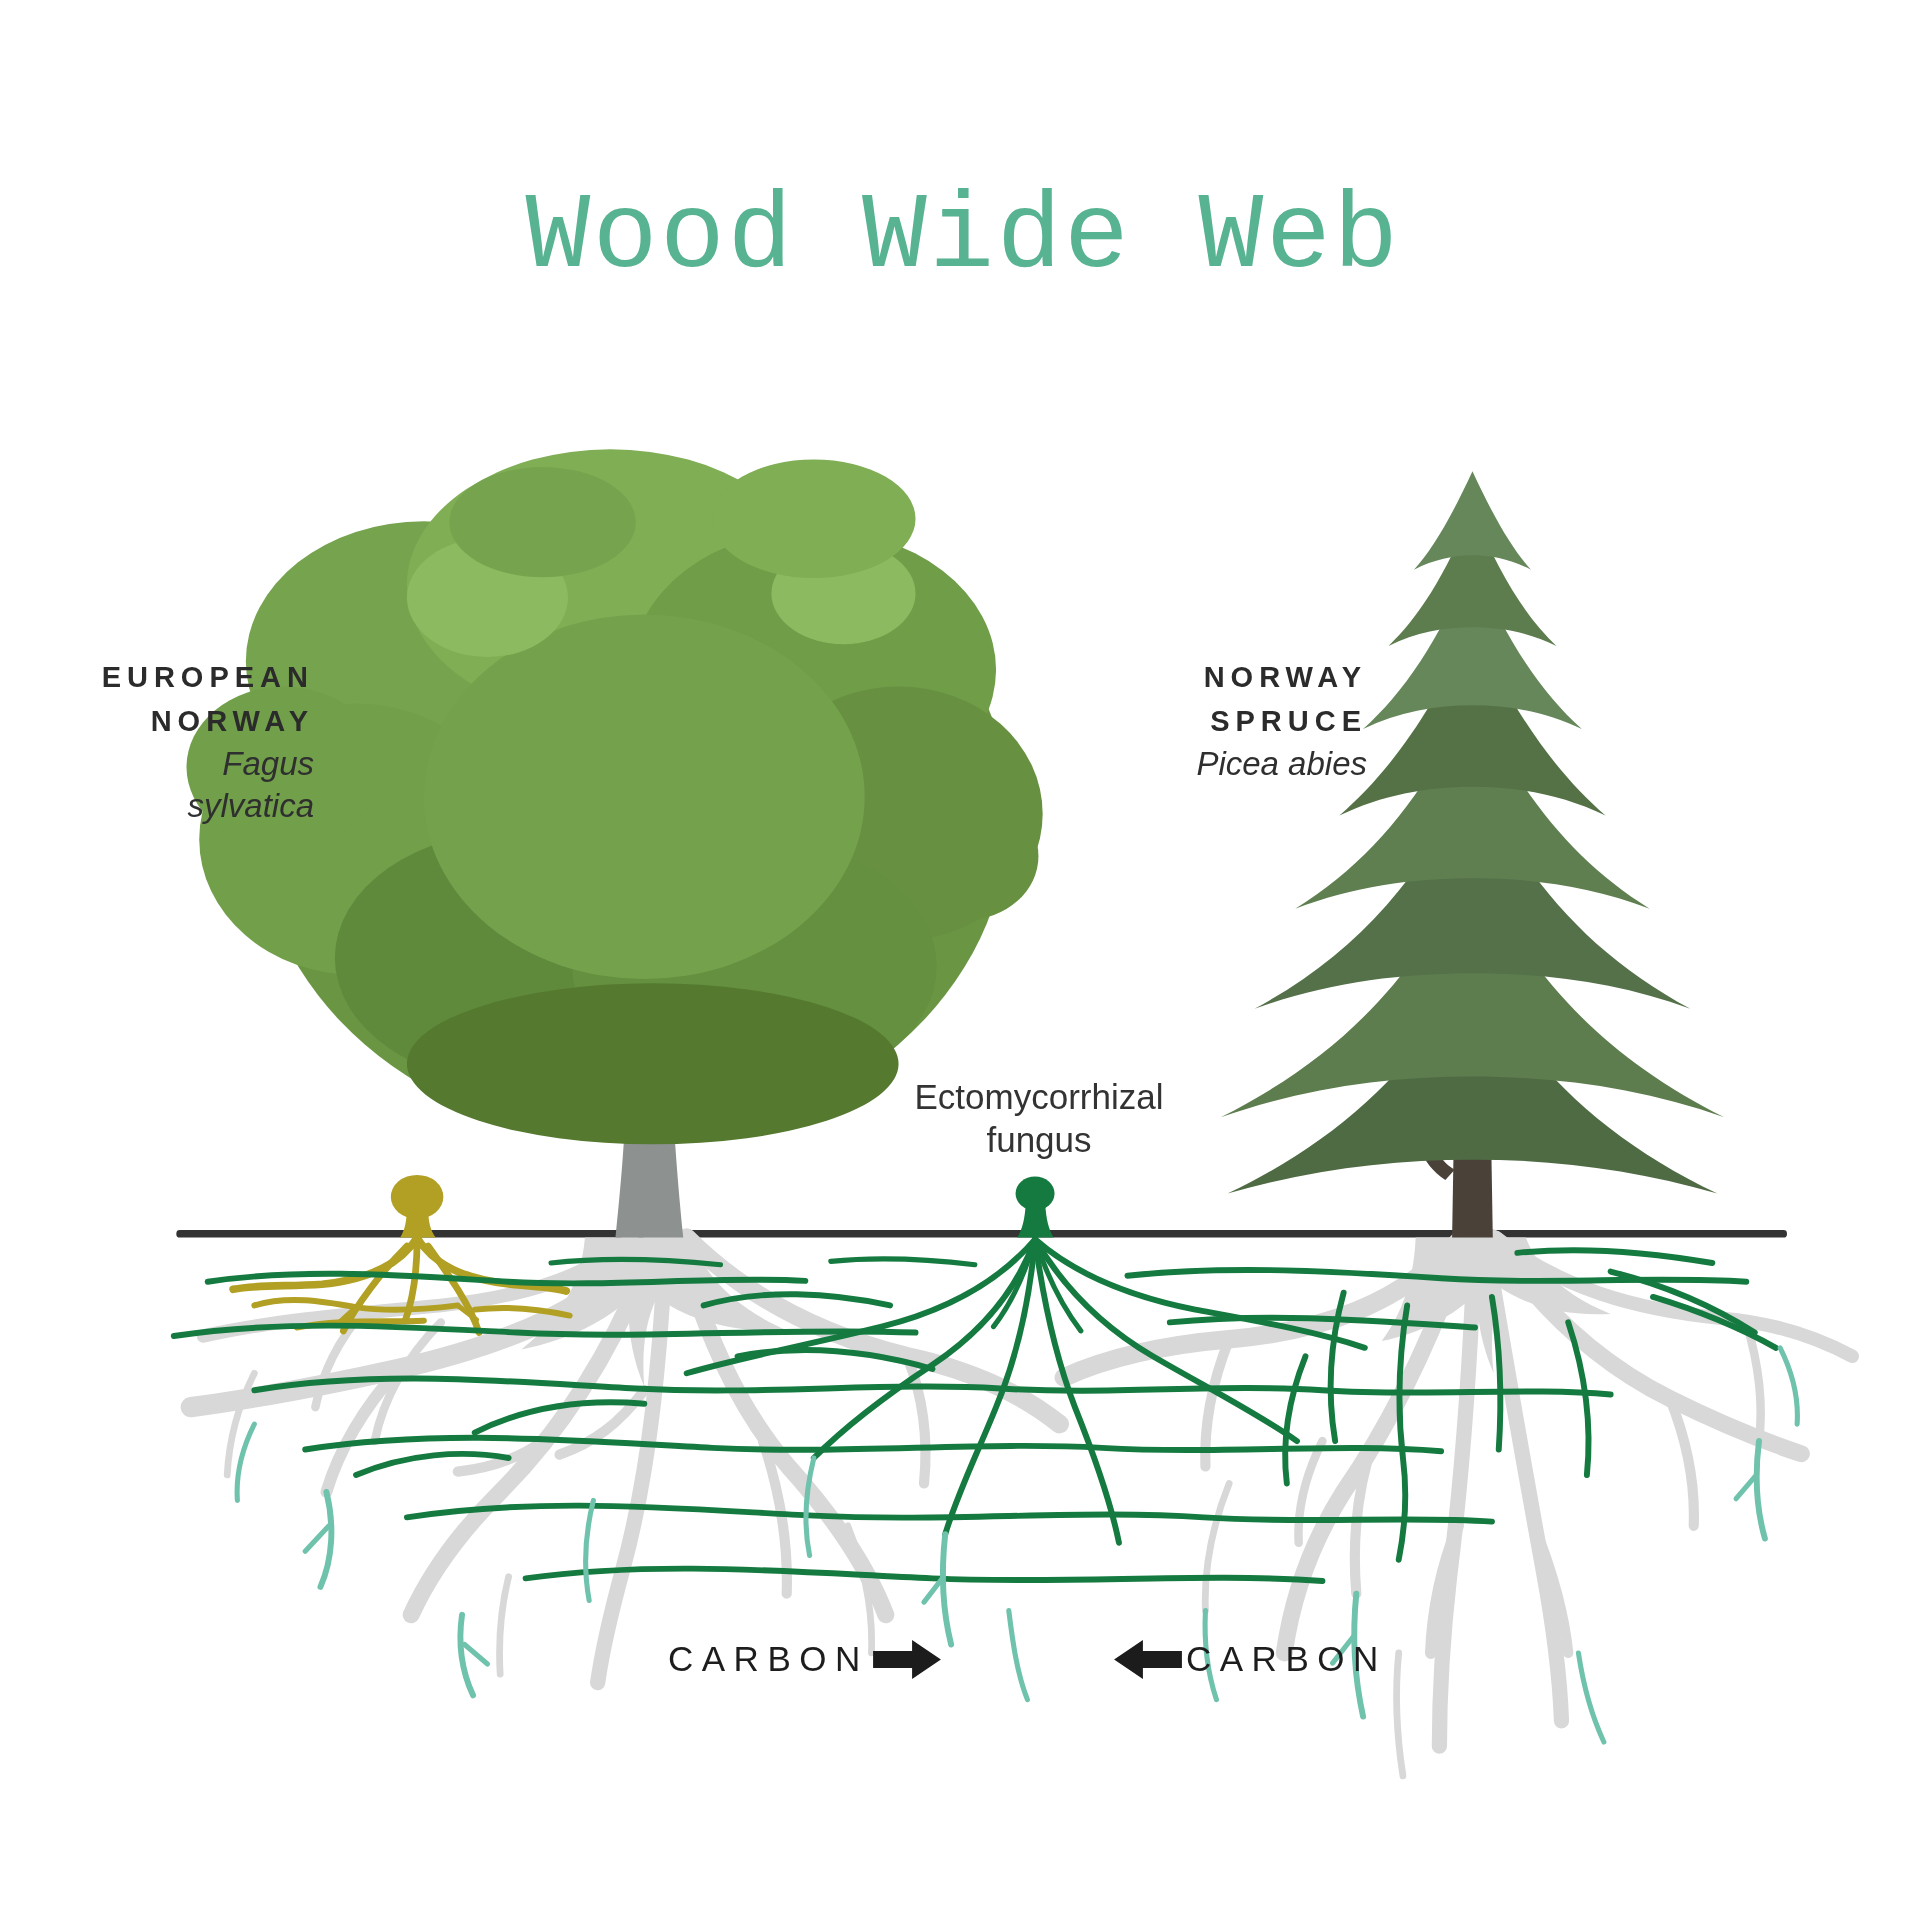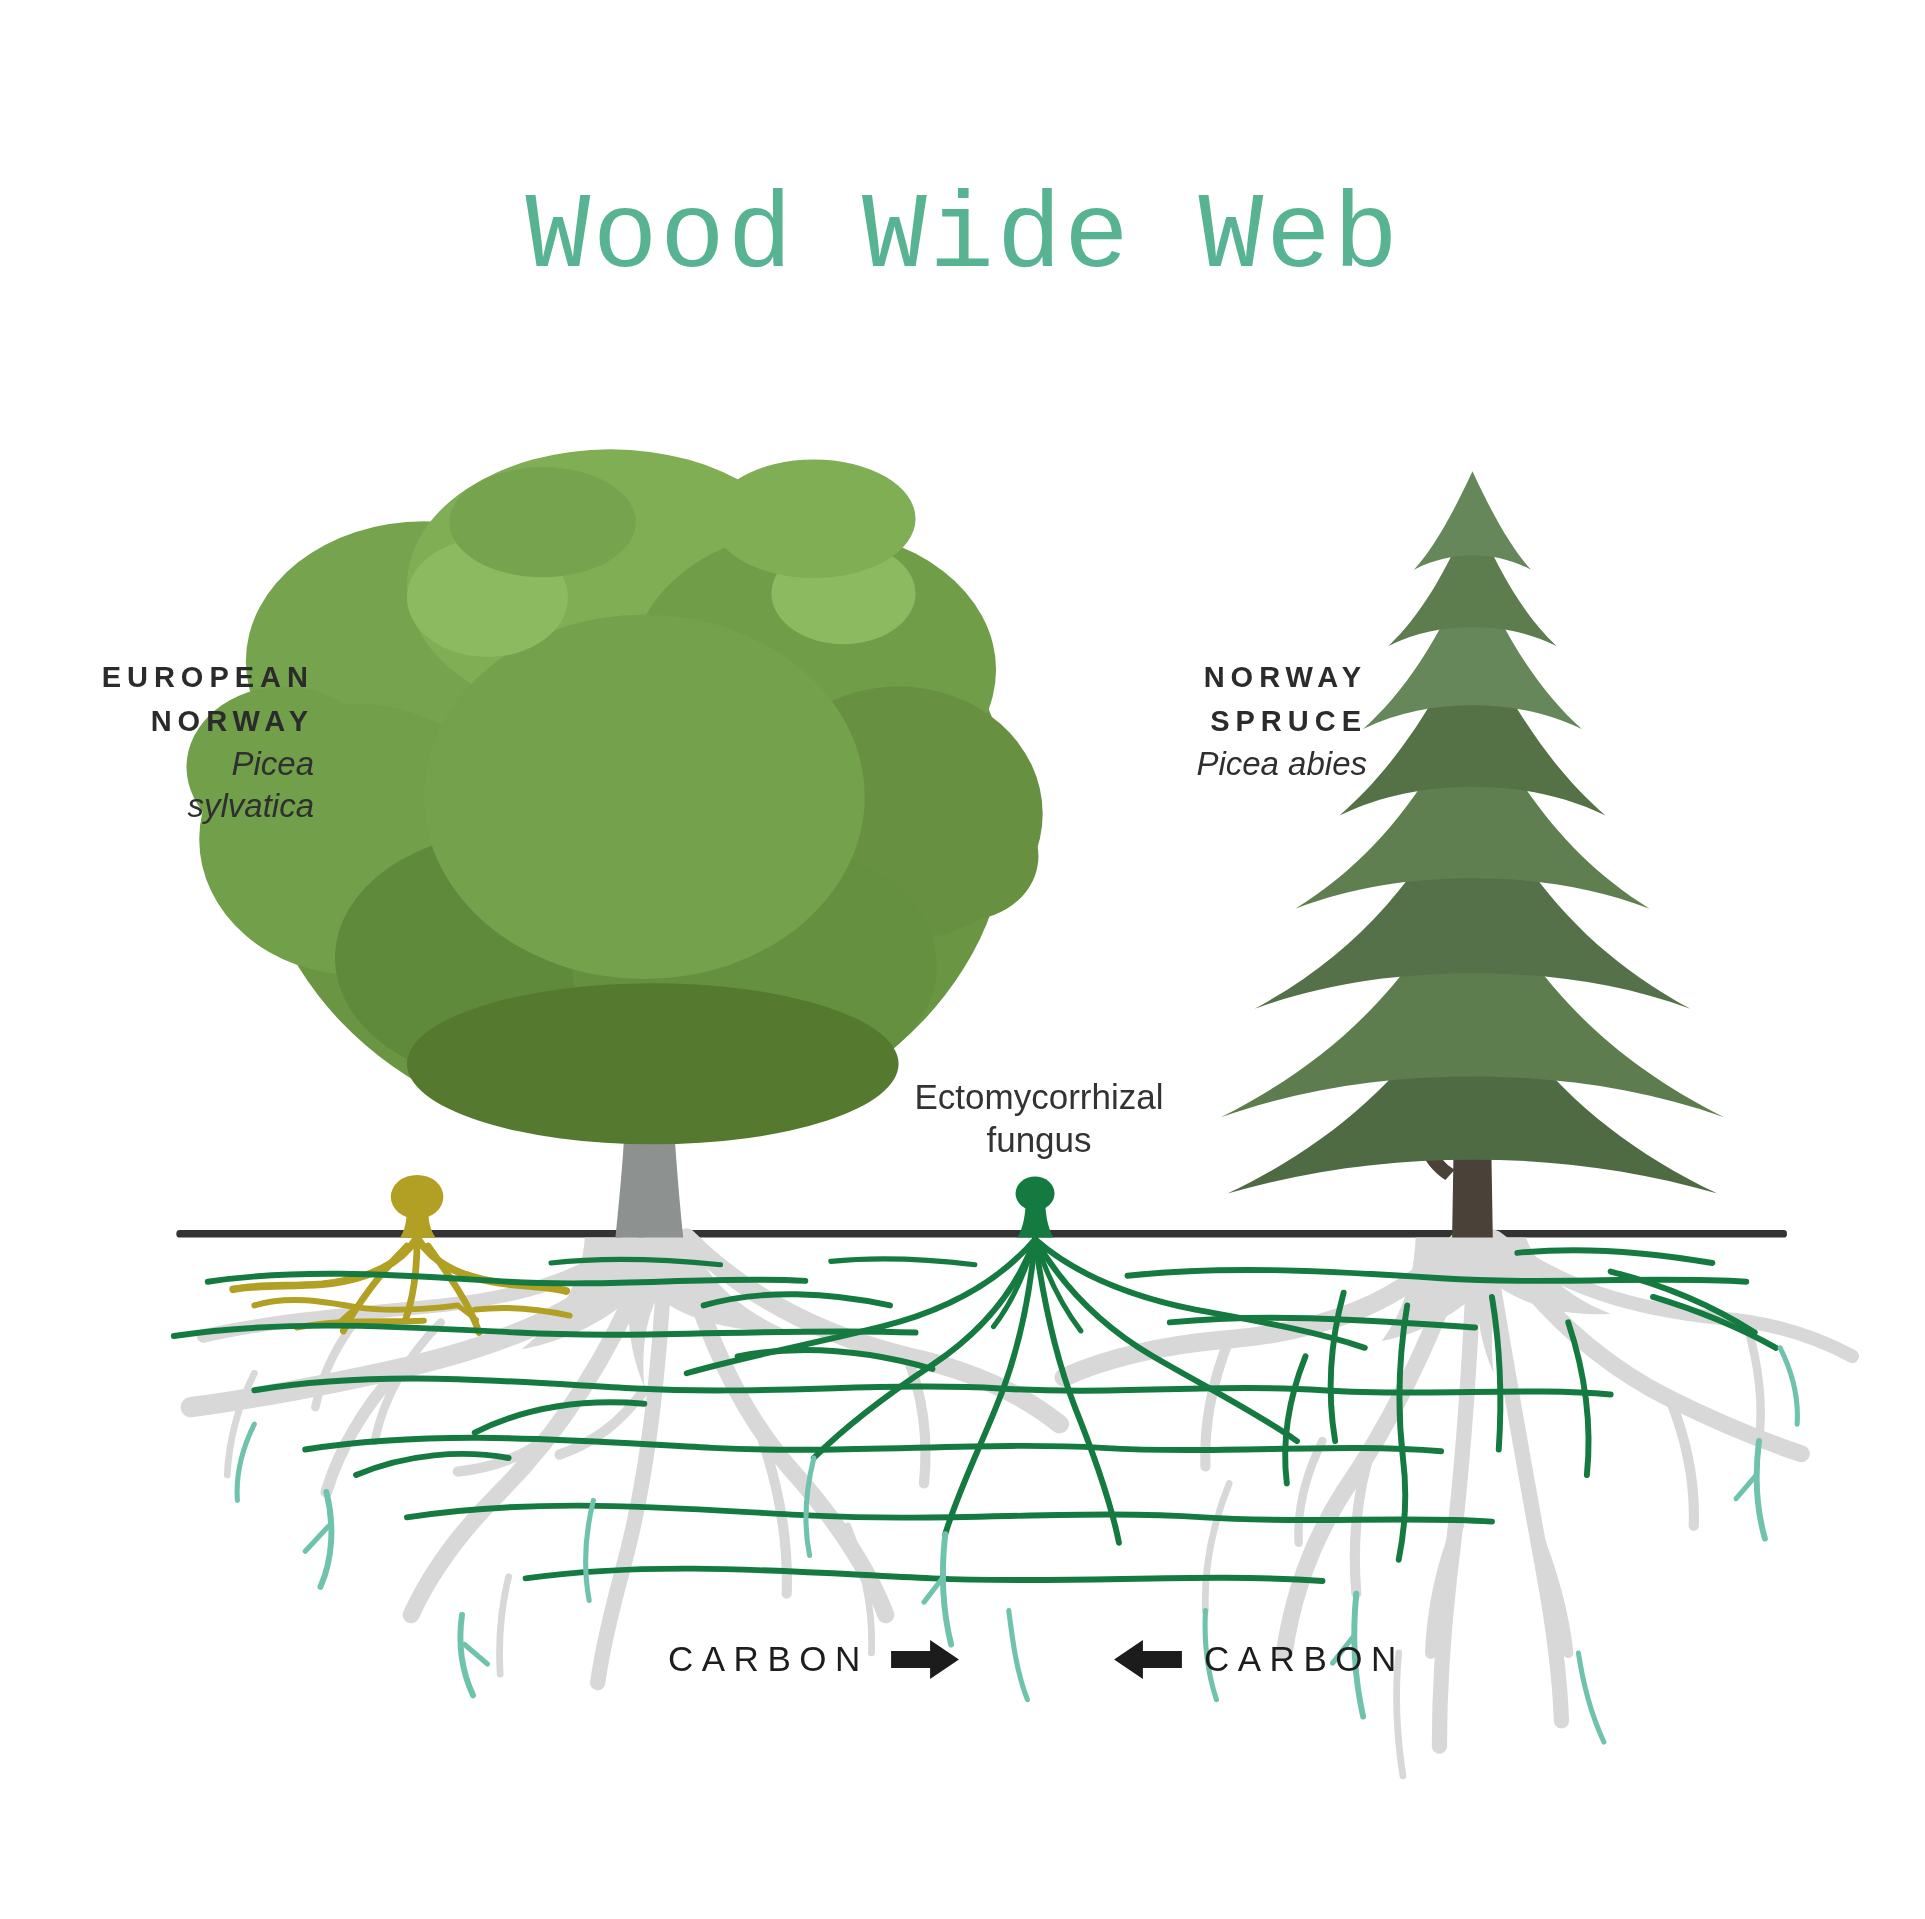--- a/index.html
+++ b/index.html
@@ -14,21 +14,21 @@
   }
   .illustration{left:0;top:0;width:1926px;height:1920px;}
   .tree-label{text-align:right;margin-top:28px;}
   .tree-name{font-size:29px;font-weight:bold;letter-spacing:6px;line-height:44px;color:#2b2b2b;}
   .tree-latin{font-size:33px;font-style:italic;line-height:42px;color:#2f2f2f;}
   .beech-label{left:51px;top:627px;width:263px;}
   .spruce-label{left:1100px;top:627px;width:267px;}
   .fungus-label{text-align:center;font-size:35px;line-height:43px;color:#333333;}
   .sapro-label{left:172px;top:1071px;width:360px;}
   .ecto-label{left:859px;top:1075px;width:360px;}
-  .carbon{display:flex;align-items:center;gap:22px;}
+  .carbon{display:flex;align-items:center;gap:4px;}
   .carbon-text{font-size:35px;letter-spacing:8.5px;color:#1d1d1d;}
   .carbon-left{left:668px;top:1639px;}
   .carbon-right{left:1114px;top:1639px;}
 </style>
 </head>
 <body>
 
 <svg class="abs illustration" viewBox="0 0 2272 2265" xmlns="http://www.w3.org/2000/svg" aria-hidden="true">
 
   <rect x="208" y="1451" width="1900" height="9" rx="4" fill="#333333"></rect>
@@ -188,21 +188,21 @@
     <ellipse cx="1221" cy="1408" rx="23" ry="20"></ellipse>
     <path d="M1210,1420 C1209,1438 1206,1450 1200,1460 L1243,1460 C1237,1450 1234,1438 1233,1420 Z"></path>
   </g>
 </svg>
 
 <div class="abs title">Wood Wide Web</div>
 
 <div class="abs tree-label beech-label">
   <div class="tree-name">EUROPEAN</div>
   <div class="tree-name">NORWAY</div>
-  <div class="tree-latin">Picea</div>
+  <div class="tree-latin">Fagus</div>
   <div class="tree-latin">sylvatica</div>
 </div>
 
 <div class="abs tree-label spruce-label">
   <div class="tree-name">NORWAY</div>
   <div class="tree-name">SPRUCE</div>
   <div class="tree-latin">Picea abies</div>
 </div>
 
 <div class="abs fungus-label sapro-label">

